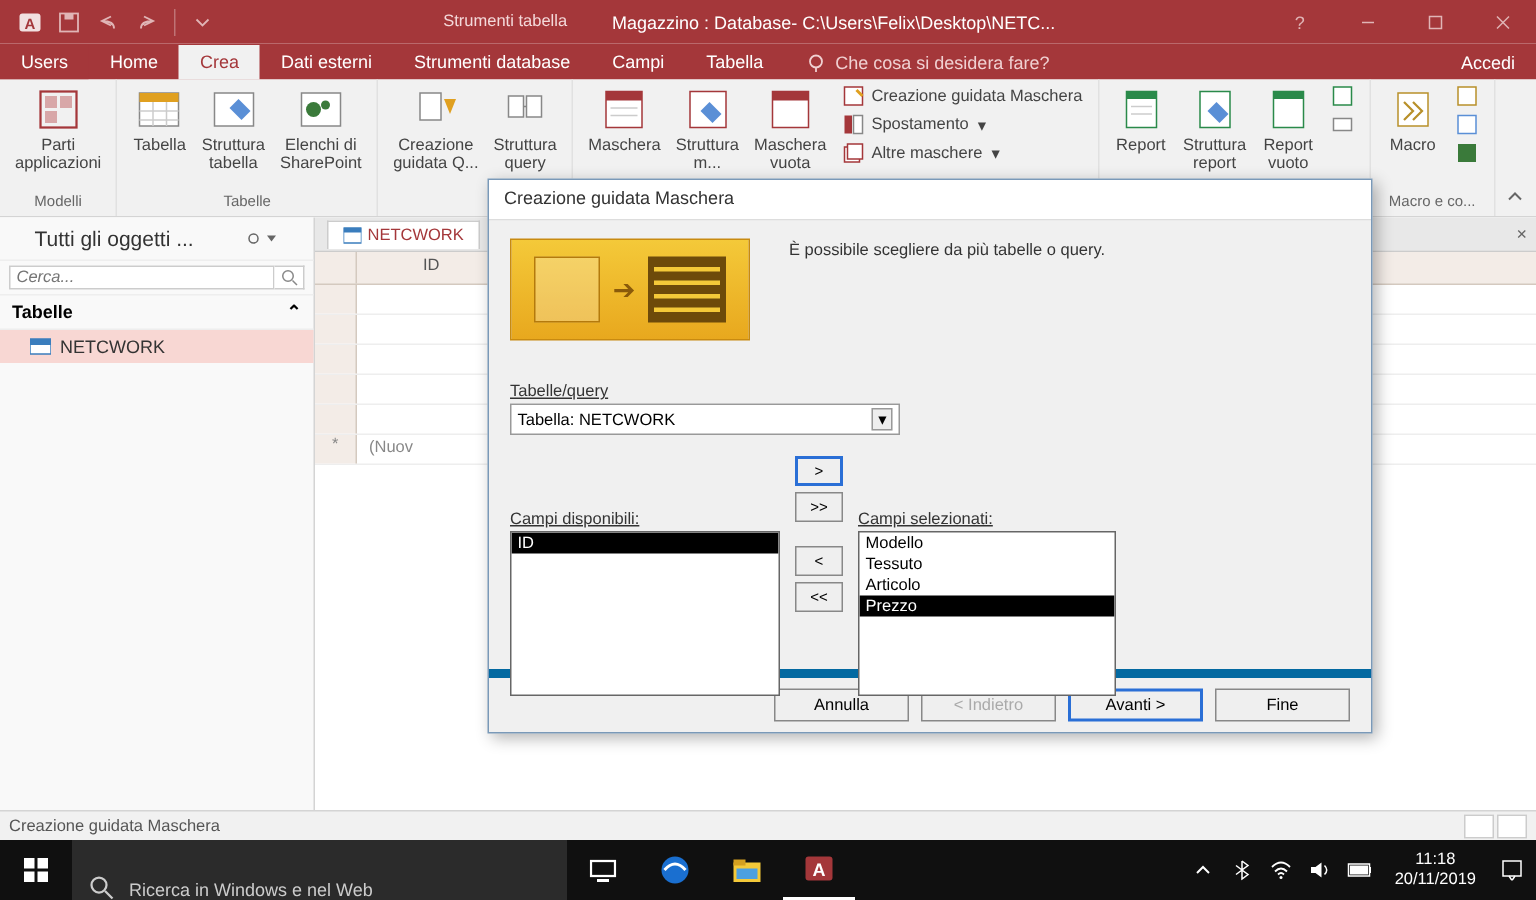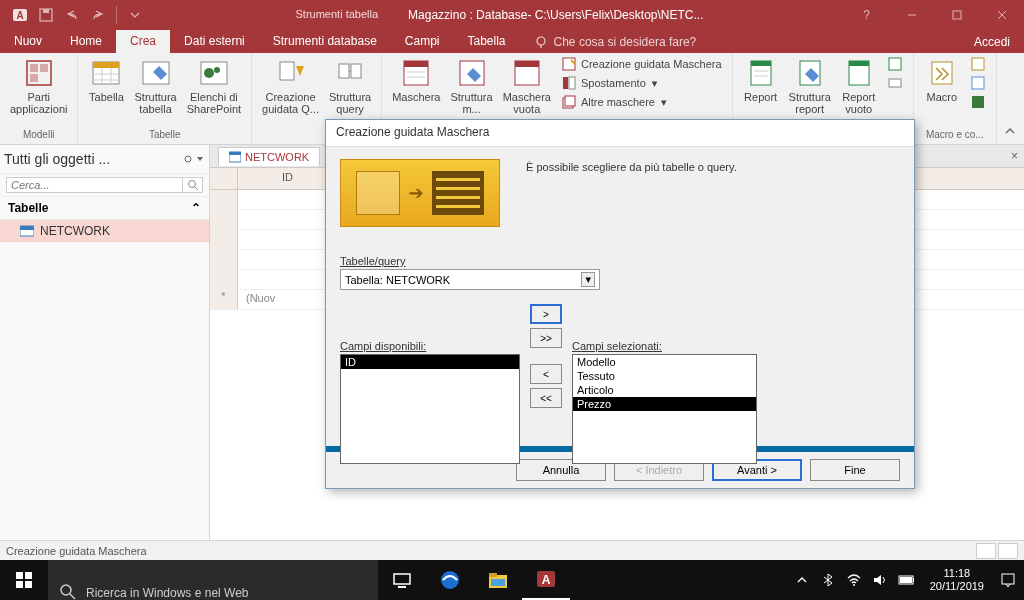--- a/index.html
+++ b/index.html
@@ -36,21 +36,21 @@
 .ribbon-item-icon { width: 32px; height: 32px; display: flex; align-items: center; justify-content: center; margin-bottom: 2px; }
 .ribbon-item-label { text-align: center; line-height: 1.1; }
 .ribbon-small-stack { display: flex; flex-direction: column; gap: 1px; font-size: 11px; color: #444; }
 .ribbon-small-item { display: flex; align-items: center; gap: 4px; padding: 1px 4px; white-space: nowrap; }
 .ribbon-small-icon { width: 16px; height: 16px; display: flex; align-items: center; justify-content: center; flex-shrink:0; }
 .ribbon-collapse { position: absolute; right: 4px; bottom: 2px; width: 16px; height: 16px; color: #666; }
 
 
 .main { position: absolute; top: 145px; left: 0; right: 0; bottom: 60px; display: flex; background: #fff; }
 .nav-pane { width: 210px; border-right: 1px solid #d4d4d4; background: #f9f9f9; display: flex; flex-direction: column; }
-.nav-header { padding: 6px 4px; font-size: 14px; color: #333; display: flex; align-items: center; justify-content: space-between; border-bottom: 1px solid #eee; }
+.nav-header { padding: 6px 23px; font-size: 14px; color: #333; display: flex; align-items: center; justify-content: space-between; border-bottom: 1px solid #eee; }
 .nav-search { display: flex; padding: 3px 6px; border-bottom: 1px solid #eee; }
 .nav-search input { flex: 1; border: 1px solid #ccc; padding: 1px 4px; font-size: 11px; font-style: italic; color: #888; }
 .nav-search-btn { width: 20px; border: 1px solid #ccc; border-left: none; background: #fff; display: flex; align-items: center; justify-content: center; }
 .nav-group { padding: 4px 8px; font-weight: bold; font-size: 12px; display: flex; justify-content: space-between; border-bottom: 1px solid #eee; }
 .nav-item { padding: 4px 8px 4px 20px; display: flex; align-items: center; gap: 6px; font-size: 12px; background: #f8d7d3; color: #333; }
 .nav-item-icon { width: 14px; height: 14px; }
 
 .datasheet { flex: 1; position: relative; background: #e8e8e8; }
 .ds-tab { position: absolute; top: 2px; left: 8px; background: #fff; border: 1px solid #ccc; border-bottom: none; padding: 3px 10px; font-size: 11px; color: #a4373a; display: flex; align-items: center; gap: 4px; }
 .ds-close { position: absolute; top: 4px; right: 6px; color: #666; }
@@ -169,21 +169,21 @@
     <div class="win-btn">
         <svg>
           <line x1="1" y1="1" x2="9" y2="9" stroke="#e0b5b6" stroke-width="1"></line>
           <line x1="9" y1="1" x2="1" y2="9" stroke="#e0b5b6" stroke-width="1"></line>
         </svg>
       </div>
   </div>
 </div>
 
 <div class="ribbon-tabs">
-  <div class="ribbon-tab file">Nuov</div>
+  <div class="ribbon-tab file">Users</div>
   <div class="ribbon-tab">Home</div>
   <div class="ribbon-tab active">Crea</div>
   <div class="ribbon-tab">Dati esterni</div>
   <div class="ribbon-tab">Strumenti database</div>
   <div class="ribbon-tab context">Campi</div>
   <div class="ribbon-tab context">Tabella</div>
   <div class="tell-me">
     <svg width="14" height="14">
         <circle cx="7" cy="6" r="4" fill="none" stroke="#f0d0d1" stroke-width="1.2"></circle>
         <line x1="7" y1="10" x2="7" y2="13" stroke="#f0d0d1" stroke-width="1.2"></line>
@@ -577,21 +577,21 @@
         </div>
         <div class="wf-btns">
           <div class="wf-btn focus">&gt;</div>
           <div class="wf-btn">&gt;&gt;</div>
           <div style="height:8px"></div>
           <div class="wf-btn">&lt;</div>
           <div class="wf-btn">&lt;&lt;</div>
         </div>
         <div>
           <div class="wf-label2"><span style="text-decoration:underline">Campi selezionati:</span></div>
-          <div class="wf-list" style="width:185px">
+          <div class="wf-list" style="width:172px">
             <div class="wf-list-item">Modello</div>
             <div class="wf-list-item">Tessuto</div>
             <div class="wf-list-item">Articolo</div>
             <div class="wf-list-item sel">Prezzo</div>
           </div>
         </div>
       </div>
     </div>
   </div>
   <div class="wizard-footer">

